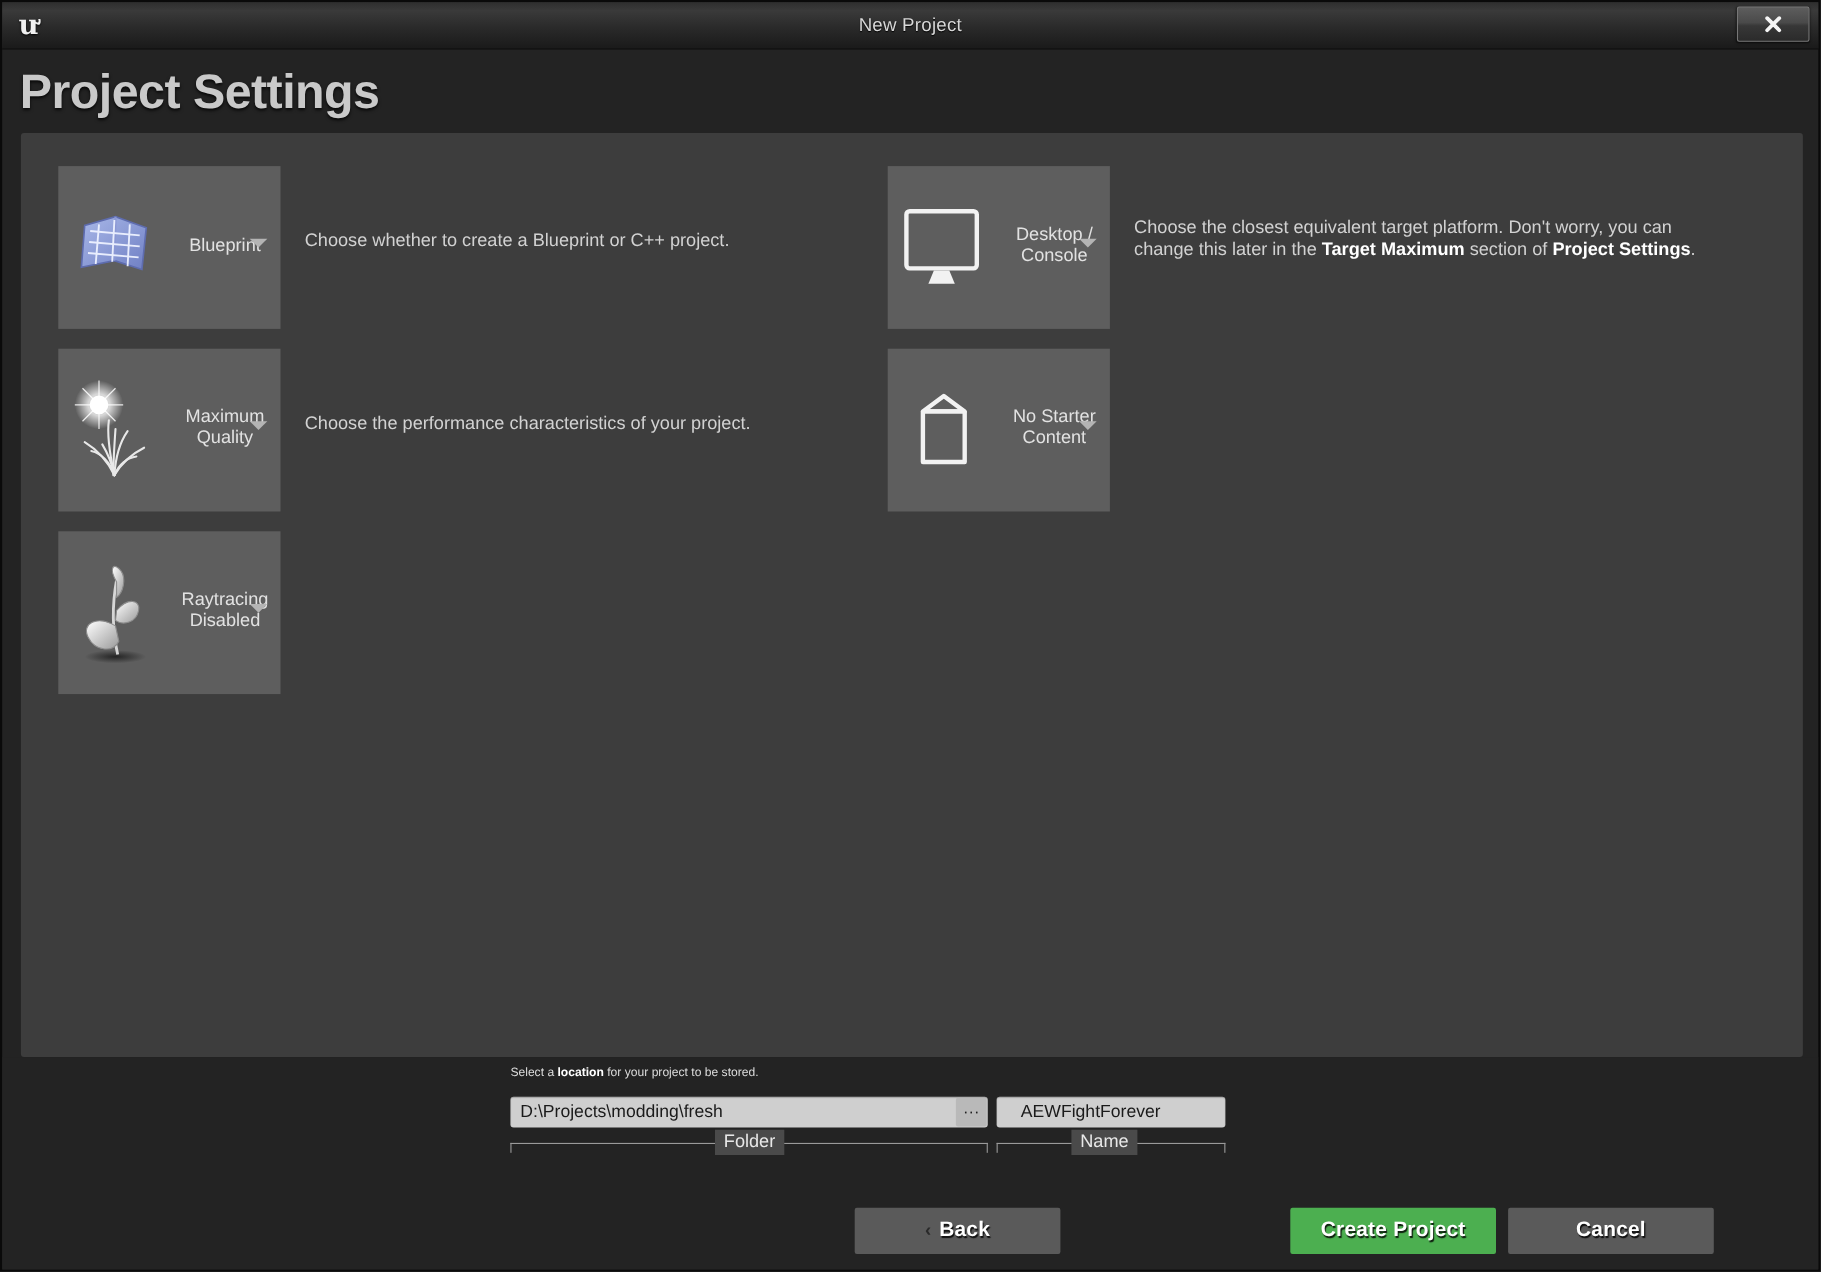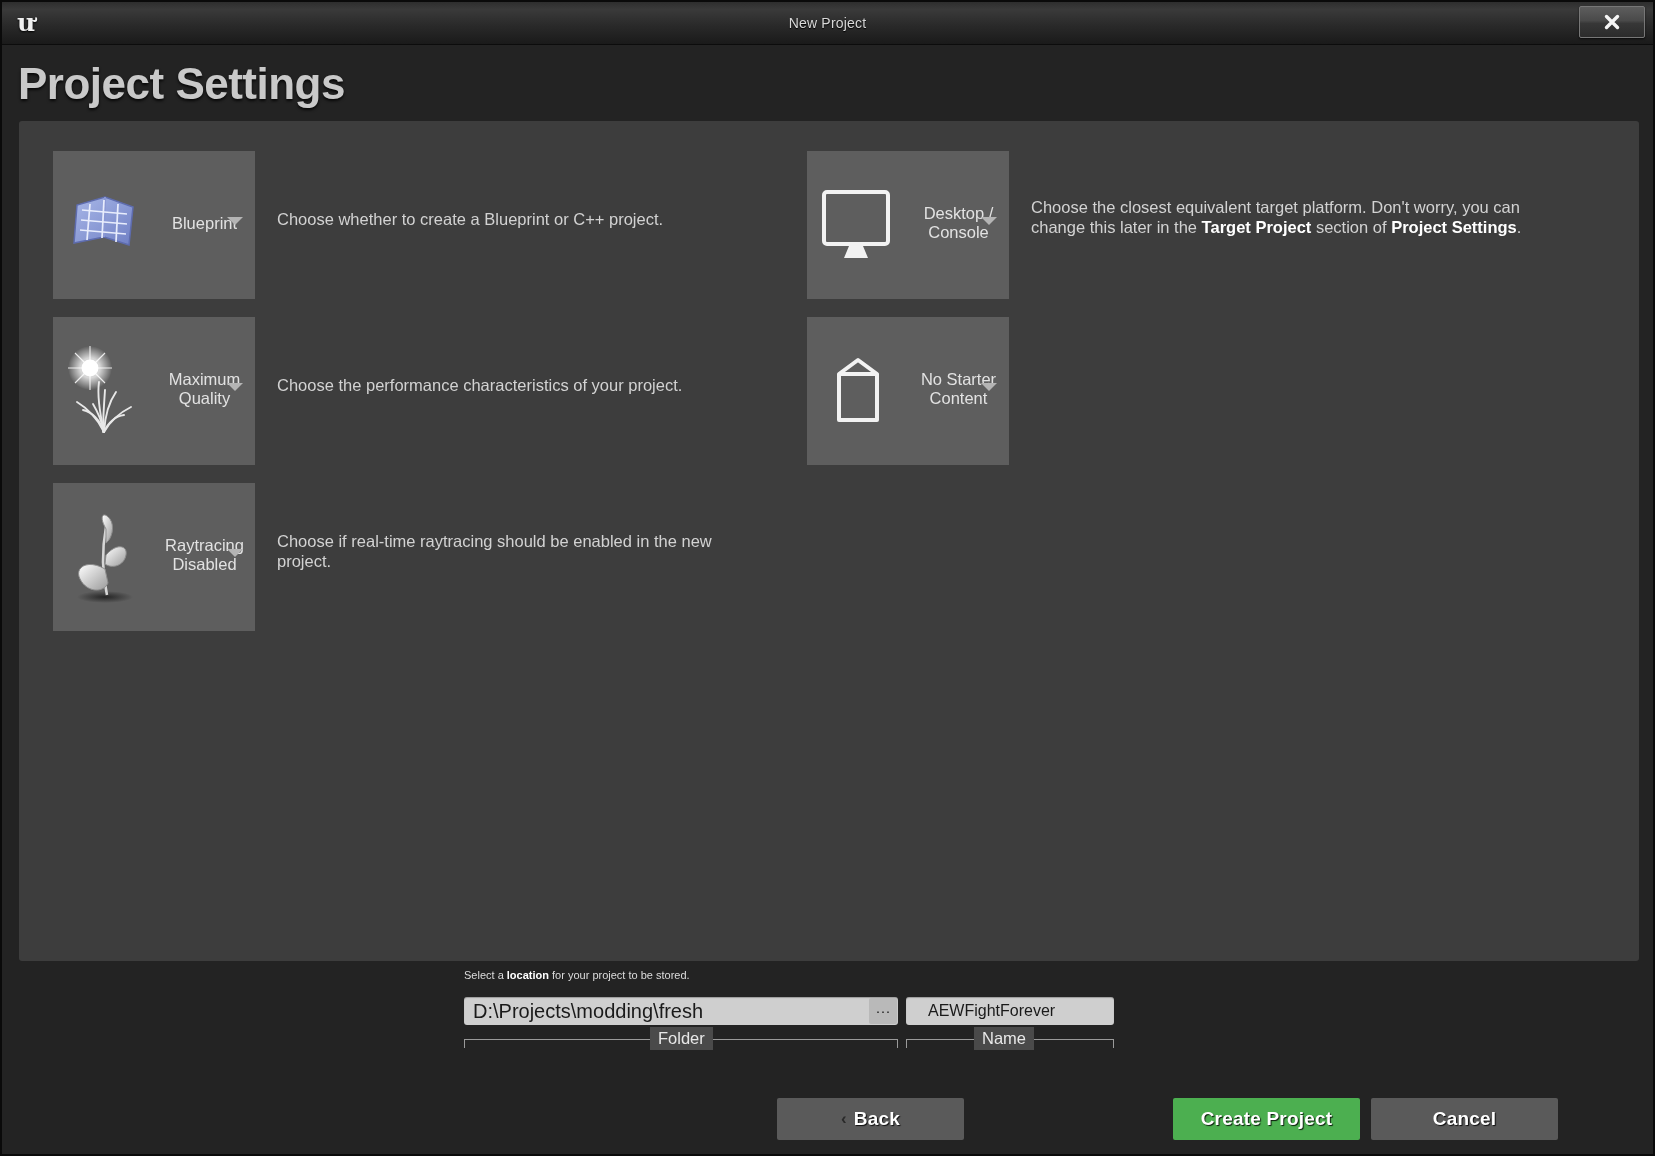--- a/index.html
+++ b/index.html
@@ -30,21 +30,21 @@
   }
   #ue-logo{
     position:absolute;left:8px;top:4px;
     width:32px;height:32px;
     display:flex;align-items:center;justify-content:center;
     color:#f0f0f0;font-family:"DejaVu Serif",serif;font-size:25px;
     font-weight:bold;line-height:1;
     text-shadow:0 1px 2px #000;
   }
   #window-title{
-    color:#d8d8d8;font-size:14px;letter-spacing:.2px;
+    color:#d8d8d8;font-size:17px;letter-spacing:.2px;
     text-shadow:0 1px 1px #000;
   }
   #close-btn{
     position:absolute;right:8px;top:4px;
     width:64px;height:30px;
     background:linear-gradient(to bottom,#5d5d5d 0%,#4a4a4a 45%,#373737 55%,#2b2b2b 100%);
     border:1px solid #777;
     border-radius:2px;
     display:flex;align-items:center;justify-content:center;
     box-shadow:0 1px 2px rgba(0,0,0,.7);
@@ -132,21 +132,21 @@
   }
   .text-field{
     height:28px;
     background:#cfcfcf;
     border-radius:3px;
     display:flex;align-items:center;
     box-shadow:inset 0 1px 1px rgba(0,0,0,.25);
   }
   #folder-field{width:434px;position:relative;}
   #folder-value{
-    color:#1a1a1a;font-size:20px;
+    color:#1a1a1a;font-size:16px;
     padding-left:9px;flex:1 1 auto;
     white-space:nowrap;overflow:hidden;
   }
   #browse-btn{
     width:28px;height:26px;margin:1px;
     background:#b9b9b9;
     border-radius:2px;
     display:flex;align-items:center;justify-content:center;
     color:#202020;font-size:15px;line-height:8px;
     cursor:pointer;
@@ -315,39 +315,38 @@
               <ellipse cx="47" cy="88" rx="28" ry="6" fill="url(#shd)"></ellipse>
               <path d="M49 86 C44 64 44 40 48 18" stroke="#d6d6d6" stroke-width="2.6" fill="none"></path>
               <path d="M48 20 C40 6 46 2 52 10 C57 17 54 30 48 34 Z" fill="url(#lf1)" stroke="#8c8c8c" stroke-width="1"></path>
               <path d="M48 46 C58 34 70 36 68 46 C66 57 54 60 47 55 Z" fill="url(#lf1)" stroke="#8c8c8c" stroke-width="1"></path>
               <path d="M47 60 C30 50 16 58 22 70 C29 84 46 84 50 74 Z" fill="url(#lf1)" stroke="#8c8c8c" stroke-width="1"></path>
             </svg>
           </div>
           <div class="card-label">Raytracing Disabled</div>
           <div class="card-caret"></div>
         </div>
-        <div class="option-desc multiline" style="padding-top:48px;max-width:470px;">Choose if real-time raytracing should be enabled in the new project.</div>
       </div>
 
     </div>
 
     <div class="col col-right">
 
       <div class="option-row">
         <div class="option-card">
           <div class="card-icon">
             <svg width="92" height="86" viewBox="0 0 92 86">
               <rect x="12" y="10" width="64" height="52" rx="3" fill="none" stroke="#f2f2f2" stroke-width="4"></rect>
               <path d="M37 64 L51 64 L56 76 L32 76 Z" fill="#f2f2f2"></path>
             </svg>
           </div>
           <div class="card-label">Desktop / Console</div>
           <div class="card-caret"></div>
         </div>
-        <div class="option-desc multiline" style="padding-top:46px;max-width:520px;">Choose the closest equivalent target platform. Don't worry, you can change this later in the <b>Target Project</b> section of <b>Project Settings</b>.</div>
+        <div class="option-desc multiline" style="padding-top:46px;max-width:520px;">Choose the closest equivalent target platform. Don't worry, you can change this later in the <b>Target Maximum</b> section of <b>Project Settings</b>.</div>
       </div>
 
       <div class="option-row">
         <div class="option-card">
           <div class="card-icon">
             <svg width="90" height="86" viewBox="0 0 90 86">
               <g fill="none" stroke="#f2f2f2" stroke-width="4" stroke-linejoin="round">
                 <path d="M26 26 L26 72 L64 72 L64 26"></path>
                 <path d="M26 26 L45 12 L64 26 Z"></path>
                 <path d="M26 26 L64 26"></path>

